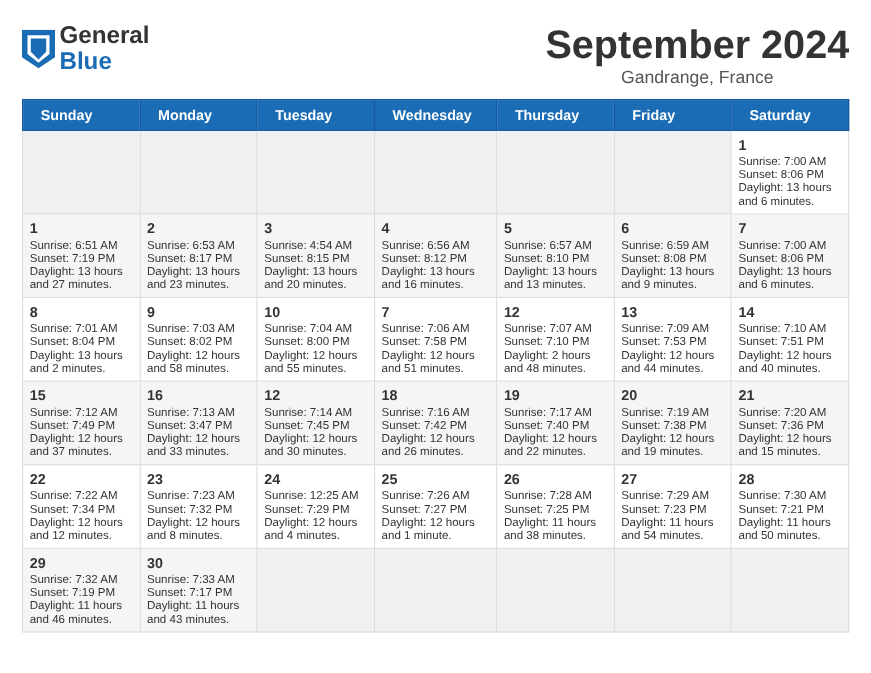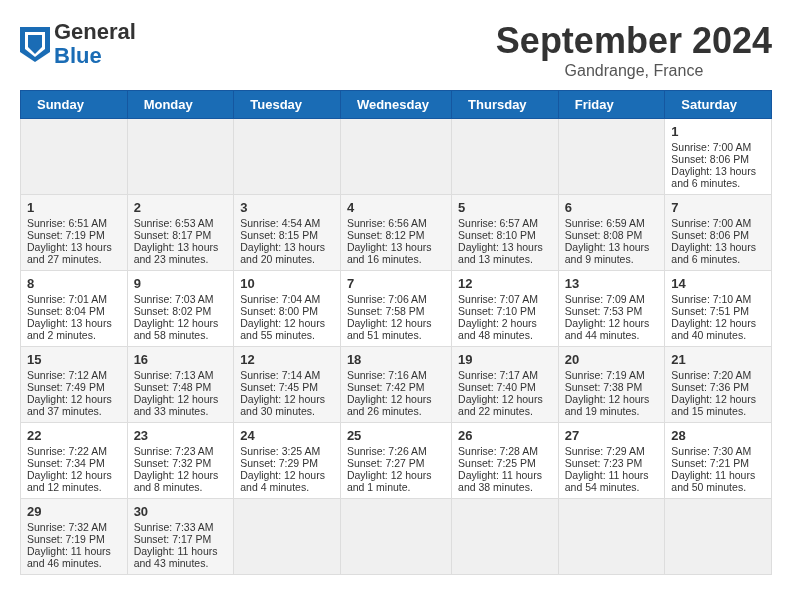--- a/index.html
+++ b/index.html
@@ -140,31 +140,31 @@
         <td><span class="day-num">8</span><span>Sunrise: 7:01 AM</span><br><span>Sunset: 8:04 PM</span><br><span>Daylight: 13 hours and 2 minutes.</span></td>
         <td><span class="day-num">9</span><span>Sunrise: 7:03 AM</span><br><span>Sunset: 8:02 PM</span><br><span>Daylight: 12 hours and 58 minutes.</span></td>
         <td><span class="day-num">10</span><span>Sunrise: 7:04 AM</span><br><span>Sunset: 8:00 PM</span><br><span>Daylight: 12 hours and 55 minutes.</span></td>
         <td><span class="day-num">7</span><span>Sunrise: 7:06 AM</span><br><span>Sunset: 7:58 PM</span><br><span>Daylight: 12 hours and 51 minutes.</span></td>
         <td><span class="day-num">12</span><span>Sunrise: 7:07 AM</span><br><span>Sunset: 7:10 PM</span><br><span>Daylight: 2 hours and 48 minutes.</span></td>
         <td><span class="day-num">13</span><span>Sunrise: 7:09 AM</span><br><span>Sunset: 7:53 PM</span><br><span>Daylight: 12 hours and 44 minutes.</span></td>
         <td><span class="day-num">14</span><span>Sunrise: 7:10 AM</span><br><span>Sunset: 7:51 PM</span><br><span>Daylight: 12 hours and 40 minutes.</span></td>
       </tr>
       <tr>
         <td><span class="day-num">15</span><span>Sunrise: 7:12 AM</span><br><span>Sunset: 7:49 PM</span><br><span>Daylight: 12 hours and 37 minutes.</span></td>
-        <td><span class="day-num">16</span><span>Sunrise: 7:13 AM</span><br><span>Sunset: 7:48 PM</span><br><span>Daylight: 12 hours and 33 minutes.</span></td>
+        <td><span class="day-num">16</span><span>Sunrise: 7:13 AM</span><br><span>Sunset: 3:47 PM</span><br><span>Daylight: 12 hours and 33 minutes.</span></td>
         <td><span class="day-num">12</span><span>Sunrise: 7:14 AM</span><br><span>Sunset: 7:45 PM</span><br><span>Daylight: 12 hours and 30 minutes.</span></td>
         <td><span class="day-num">18</span><span>Sunrise: 7:16 AM</span><br><span>Sunset: 7:42 PM</span><br><span>Daylight: 12 hours and 26 minutes.</span></td>
         <td><span class="day-num">19</span><span>Sunrise: 7:17 AM</span><br><span>Sunset: 7:40 PM</span><br><span>Daylight: 12 hours and 22 minutes.</span></td>
         <td><span class="day-num">20</span><span>Sunrise: 7:19 AM</span><br><span>Sunset: 7:38 PM</span><br><span>Daylight: 12 hours and 19 minutes.</span></td>
         <td><span class="day-num">21</span><span>Sunrise: 7:20 AM</span><br><span>Sunset: 7:36 PM</span><br><span>Daylight: 12 hours and 15 minutes.</span></td>
       </tr>
       <tr>
         <td><span class="day-num">22</span><span>Sunrise: 7:22 AM</span><br><span>Sunset: 7:34 PM</span><br><span>Daylight: 12 hours and 12 minutes.</span></td>
         <td><span class="day-num">23</span><span>Sunrise: 7:23 AM</span><br><span>Sunset: 7:32 PM</span><br><span>Daylight: 12 hours and 8 minutes.</span></td>
-        <td><span class="day-num">24</span><span>Sunrise: 3:25 AM</span><br><span>Sunset: 7:29 PM</span><br><span>Daylight: 12 hours and 4 minutes.</span></td>
+        <td><span class="day-num">24</span><span>Sunrise: 12:25 AM</span><br><span>Sunset: 7:29 PM</span><br><span>Daylight: 12 hours and 4 minutes.</span></td>
         <td><span class="day-num">25</span><span>Sunrise: 7:26 AM</span><br><span>Sunset: 7:27 PM</span><br><span>Daylight: 12 hours and 1 minute.</span></td>
         <td><span class="day-num">26</span><span>Sunrise: 7:28 AM</span><br><span>Sunset: 7:25 PM</span><br><span>Daylight: 11 hours and 38 minutes.</span></td>
         <td><span class="day-num">27</span><span>Sunrise: 7:29 AM</span><br><span>Sunset: 7:23 PM</span><br><span>Daylight: 11 hours and 54 minutes.</span></td>
         <td><span class="day-num">28</span><span>Sunrise: 7:30 AM</span><br><span>Sunset: 7:21 PM</span><br><span>Daylight: 11 hours and 50 minutes.</span></td>
       </tr>
       <tr>
         <td><span class="day-num">29</span><span>Sunrise: 7:32 AM</span><br><span>Sunset: 7:19 PM</span><br><span>Daylight: 11 hours and 46 minutes.</span></td>
         <td><span class="day-num">30</span><span>Sunrise: 7:33 AM</span><br><span>Sunset: 7:17 PM</span><br><span>Daylight: 11 hours and 43 minutes.</span></td>
         <td class="cell-empty"></td>
         <td class="cell-empty"></td>

